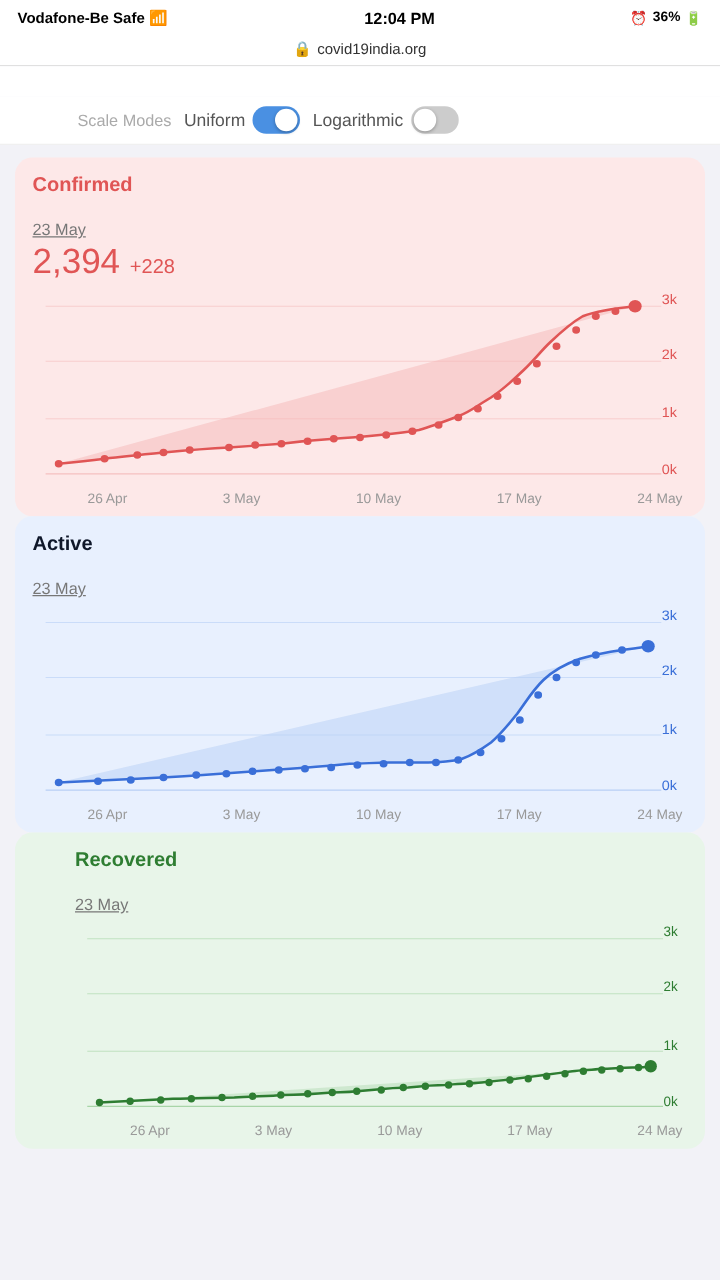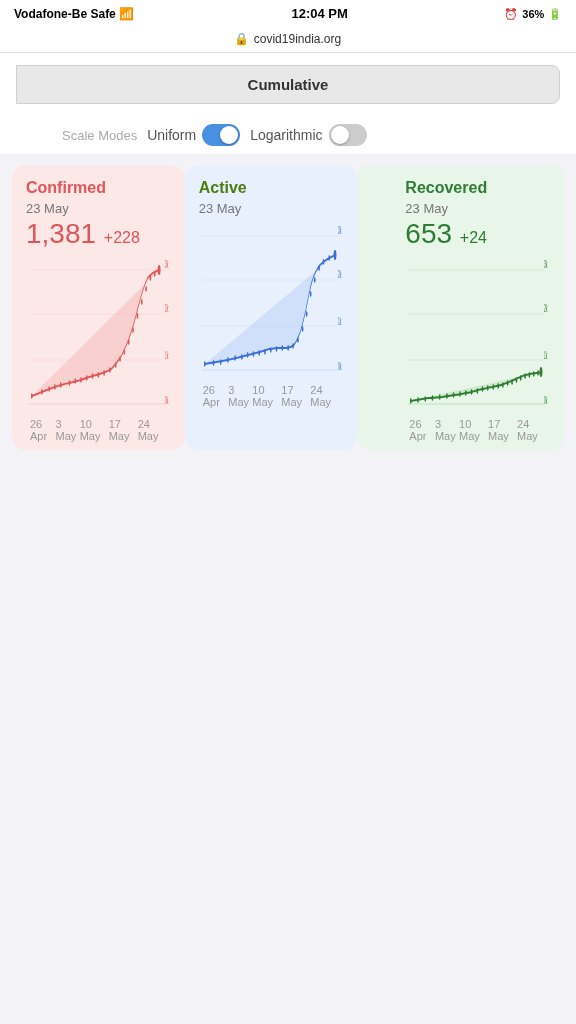--- a/index.html
+++ b/index.html
@@ -10,20 +10,21 @@
       width: 576px;
       min-height: 1024px;
       overflow-x: hidden;
     }
 
     
     .status-bar {
       background: white;
       display: flex;
       justify-content: space-between;
+      align-items: center;
       padding: 6px 14px;
       font-size: 12px;
       font-weight: 600;
       color: #000;
       height: 28px;
     }
     .status-left { display: flex; align-items: center; gap: 4px; }
     .status-center { font-size: 13px; font-weight: 600; }
     .status-right { display: flex; align-items: center; gap: 4px; font-size: 11px; }
 
@@ -94,64 +95,65 @@
       width: 18px; height: 18px;
       border-radius: 50%;
       background: white;
       box-shadow: 0 1px 3px rgba(0,0,0,0.3);
     }
 
     
     .charts-section {
       padding: 10px 12px;
       display: flex;
-      flex-direction: row;
+      flex-direction: column;
       gap: 0;
     }
 
     .chart-card {
       border-radius: 14px;
       padding: 14px 14px 8px 14px;
       overflow: hidden;
     }
     .chart-card.confirmed { background: #fde8e8; }
     .chart-card.active { background: #e8f0fe; }
     .chart-card.recovered { background: #e8f5e9; padding-left: 48px; }
 
     .chart-header {}
     .chart-type {
       font-size: 16px;
       font-weight: 700;
     }
     .confirmed .chart-type { color: #e05555; }
-    .active .chart-type { color: #4d7c0f; }
+    .active .chart-type { color: #0f172a; }
     .recovered .chart-type { color: #2e7d32; }
 
-    .chart-date { font-size: 13px; color: #777; margin-top: 4px; }
+    .chart-date { font-size: 13px; color: #777; margin-top: 18px; text-decoration: underline; }
     .chart-value { font-size: 28px; font-weight: 300; margin-top: 2px; }
     .confirmed .chart-value { color: #e05555; }
     .active .chart-value { color: #3a6fd8; }
     .recovered .chart-value { color: #2e7d32; }
 
     .chart-delta { font-size: 16px; font-weight: 400; }
 
     .chart-area {
       margin-top: 6px;
       position: relative;
       height: 160px;
     }
 
     .chart-svg { width: 100%; height: 100%; }
 
     .x-axis-labels {
       display: flex;
-      justify-content: flex-end;
+      justify-content: space-between;
       padding: 2px 4px 0 4px;
       font-size: 11px;
       color: #999;
+      margin-left: 40px;
     }
   </style>
 </head>
 <body>
 
 <div class="status-bar">
   <div class="status-left">
     <span>Vodafone-Be Safe</span>
     <span>📶</span>
   </div>
@@ -162,21 +164,20 @@
     <span>🔋</span>
   </div>
 </div>
 
 <div class="address-bar">
   <span>🔒</span>
   <span>covid19india.org</span>
 </div>
 
 <div class="tab-selector">
-  <button class="tab-btn active">Cumulative</button>
 </div>
 
 <div class="scale-modes">
   <span class="scale-label">Scale Modes</span>
   <div class="scale-item">
     <span>Uniform</span>
     <div class="toggle on">
       <div class="toggle-knob"></div>
     </div>
   </div>
@@ -188,21 +189,21 @@
   </div>
 </div>
 
 <div class="charts-section">
 
   <div class="chart-card confirmed">
     <div class="chart-header">
       <div class="chart-type">Confirmed</div>
       <div class="chart-date">23 May</div>
       <div class="chart-value">
-        <span>1,381</span>
+        <span>2,394</span>
         <span class="chart-delta">+228</span>
       </div>
     </div>
     <div class="chart-area">
       <svg class="chart-svg" viewBox="0 0 500 160" preserveAspectRatio="none">
 
         <text x="492" y="12" font-size="11" fill="#e05555" text-anchor="end">3k</text>
         <text x="492" y="56" font-size="11" fill="#e05555" text-anchor="end">2k</text>
         <text x="492" y="103" font-size="11" fill="#e05555" text-anchor="end">1k</text>
         <text x="492" y="148" font-size="11" fill="#e05555" text-anchor="end">0k</text>
@@ -303,24 +304,20 @@
       <span>10 May</span>
       <span>17 May</span>
       <span>24 May</span>
     </div>
   </div>
 
   <div class="chart-card recovered">
     <div class="chart-header">
       <div class="chart-type">Recovered</div>
       <div class="chart-date">23 May</div>
-      <div class="chart-value">
-        <span>653</span>
-        <span class="chart-delta">+24</span>
-      </div>
     </div>
     <div class="chart-area">
       <svg class="chart-svg" viewBox="0 0 500 160" preserveAspectRatio="none">
 
         <text x="492" y="12" font-size="11" fill="#2e7d32" text-anchor="end">3k</text>
         <text x="492" y="56" font-size="11" fill="#2e7d32" text-anchor="end">2k</text>
         <text x="492" y="103" font-size="11" fill="#2e7d32" text-anchor="end">1k</text>
         <text x="492" y="148" font-size="11" fill="#2e7d32" text-anchor="end">0k</text>
 
         <line x1="10" y1="14" x2="480" y2="14" stroke="#a8d5a8" stroke-width="0.5"></line>

